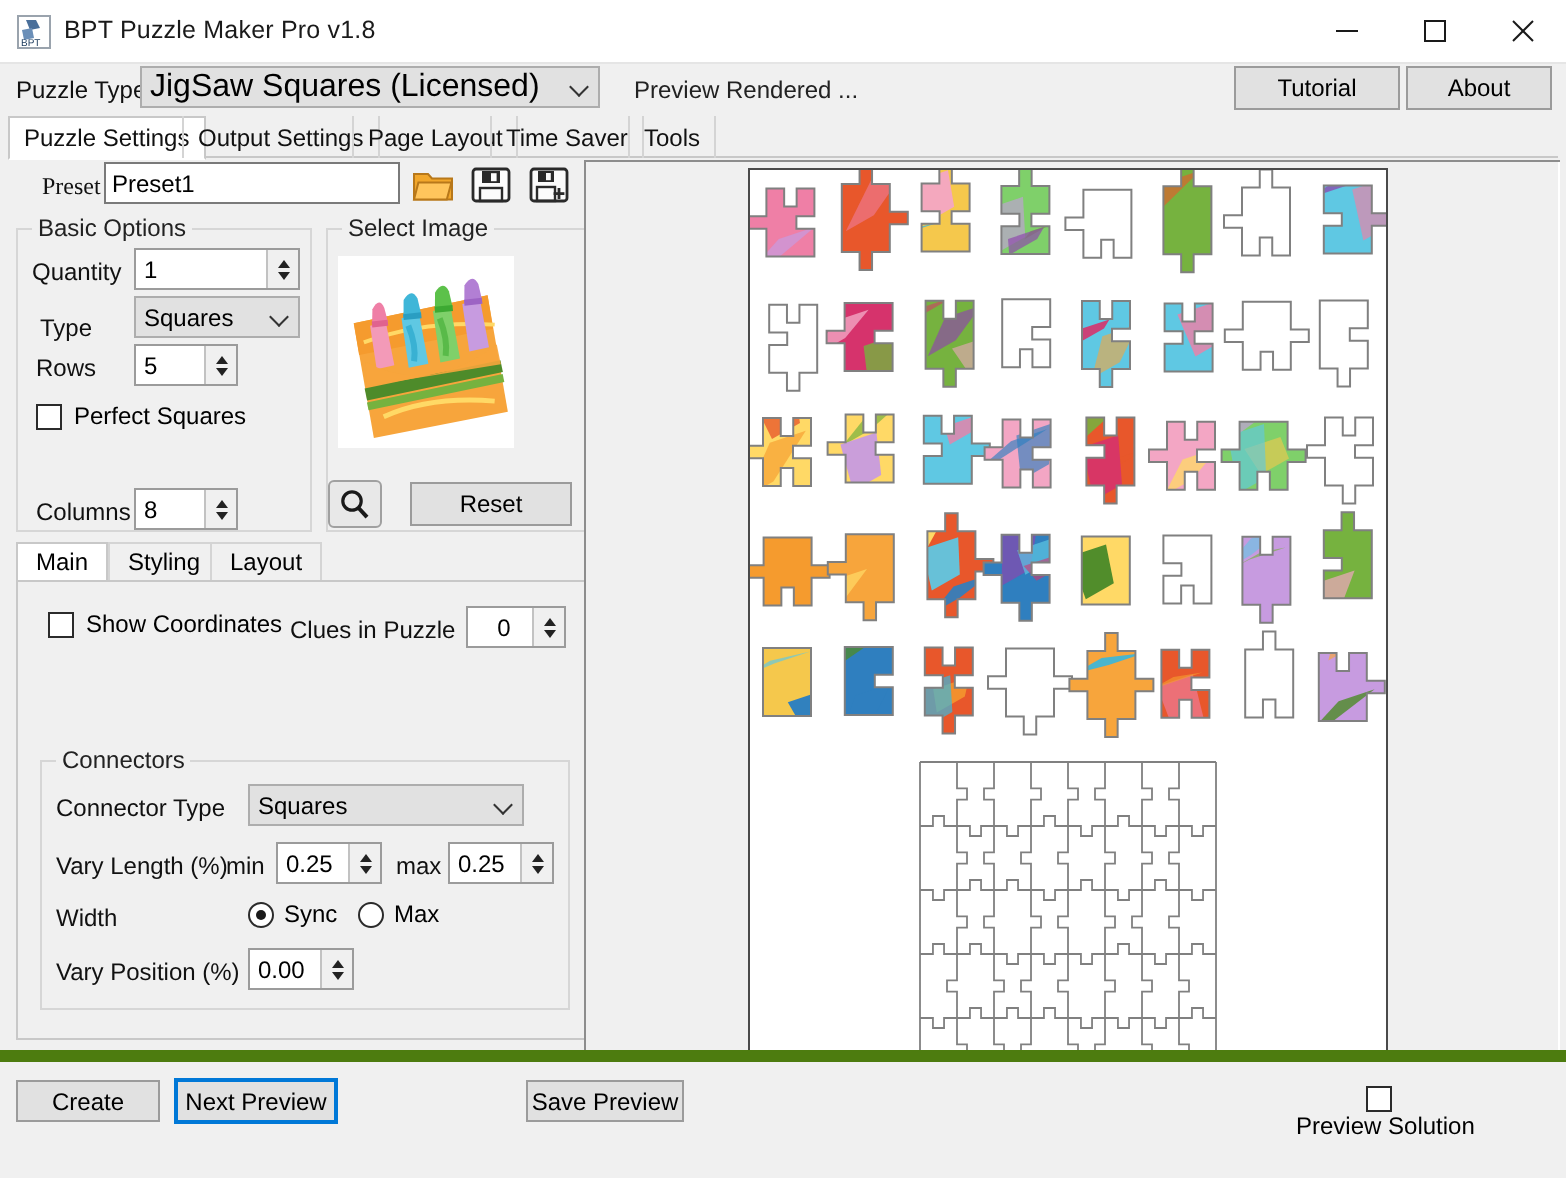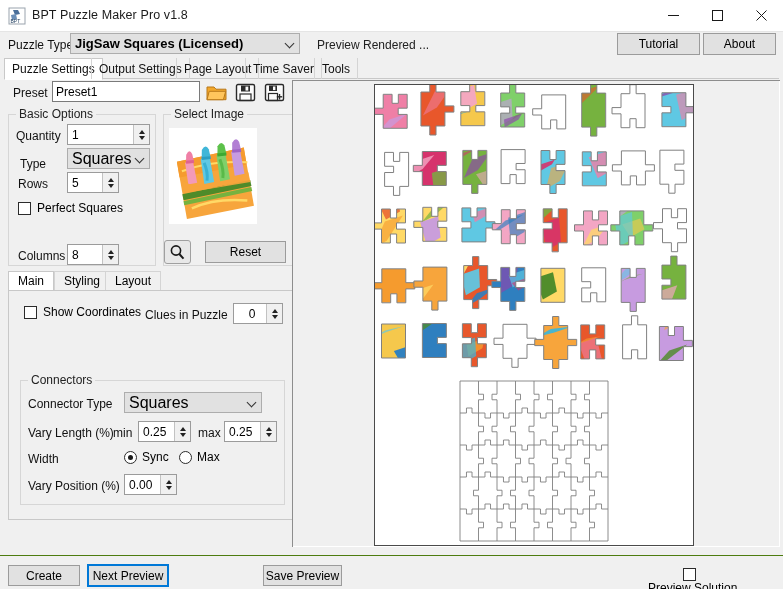--- a/index.html
+++ b/index.html
@@ -36,21 +36,21 @@
   #btn-max{ right:44px; }
   #btn-close{ right:0px; }
 
   
   #puzzletype-label{ position:absolute; left:8px; top:38px; }
   #puzzletype-combo{
     position:absolute; left:70px; top:33px; width:230px; height:21px;
     background:#e1e1e1; border:1px solid #adadad;
     display:flex; align-items:center; padding:0 4px;
   }
-  #puzzletype-value{ flex:1; font-size:13px;font-weight:bold; }
+  #puzzletype-value{ flex:1; font-size:16px; }
   .chev{ width:9px; height:9px; position:relative; }
   .chev:before{
     content:''; position:absolute; left:0; top:1px;
     width:6px; height:6px;
     border-right:1.3px solid #333; border-bottom:1.3px solid #333;
     transform:rotate(45deg);
   }
   #preview-status{ position:absolute; left:317px; top:38px; color:#222; }
 
   .topbtn{
@@ -75,21 +75,21 @@
     border-left:1px solid #d4d4d4; border-right:1px solid #d4d4d4;
     color:#111; cursor:default; background:transparent;
   }
   .mtab.active{
     background:#ffffff;
     border:1px solid #c8c8c8; border-bottom:1px solid #ffffff;
     height:22px; top:0; font-weight:normal;
   }
 
   
-  #preset-label{ position:absolute; left:13px; top:86px; }
+  #preset-label{ position:absolute; left:21px; top:86px;font-family:Liberation Serif, serif; }
   #preset-input{
     position:absolute; left:52px; top:81px; width:148px; height:21px;
     background:#fff; border:1px solid #7a7a7a;
     font-family:"Liberation Sans", sans-serif; font-size:12px;
     padding:8px 3px; color:#000;
   }
   .iconbtn{
     position:absolute; top:81px; width:25px; height:23px;
     background:#f0f0f0; border:1px solid #f0f0f0;
     display:flex; align-items:center; justify-content:center;
@@ -122,21 +122,21 @@
     cursor:default;
   }
   .tri-up, .tri-dn{ width:0;height:0;border-left:3.5px solid transparent;border-right:3.5px solid transparent; }
   .tri-up{ border-bottom:4px solid #222; margin-bottom:2px; }
   .tri-dn{ border-top:4px solid #222; }
 
   .combo{
     position:absolute; height:21px; background:#e1e1e1;
     border:1px solid #adadad; display:flex; align-items:center; padding:0 4px;
   }
-  .combo .cval{ flex:1; font-size:16px; }
+  .combo .cval{ flex:1; font-size:12px; }
 
   .cbrow{ position:absolute; display:flex; align-items:center; cursor:default; }
   .cbox{ width:13px; height:13px; background:#fff; border:1px solid #2b2b2b; margin-right:6px; }
   .cbrow span{ font-size:12px; }
 
   
   #img-thumb{
     position:absolute; left:169px; top:128px; width:88px; height:96px;
     background:#ffffff; overflow:hidden;
   }
@@ -182,22 +182,22 @@
     box-shadow:inset -1px -1px 0 #ffffff;
   }
   #preview-page{
     position:absolute; left:374px; top:84px; width:320px; height:462px;
     background:#ffffff; border:1px solid #4a4a4a;
   }
   #pieces-svg, #solution-svg{ display:block; }
 
   
   #bottombar{
-    position:absolute; left:0; top:555px; width:783px; height:34px;
-    background:#f0f0f0; border-top:1px solid #4d7c0f;
+    position:absolute; left:0; top:525px; width:783px; height:34px;
+    background:#f0f0f0; border-top:6px solid #4d7c0f;
   }
   .botbtn{
     position:absolute; top:9px; height:21px;
     background:#e1e1e1; border:1px solid #9b9b9b;
     display:flex; align-items:center; justify-content:center;
     font-size:12px; cursor:default;
   }
   #btn-create{ left:8px; width:72px; }
   #btn-nextpreview{
     left:87px; width:82px; top:8px; height:23px;

